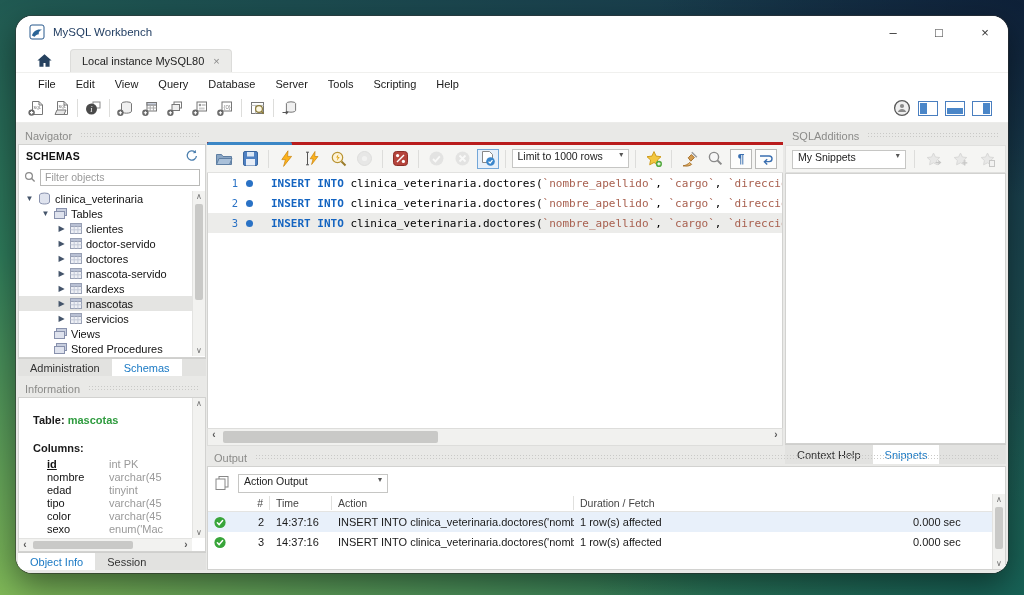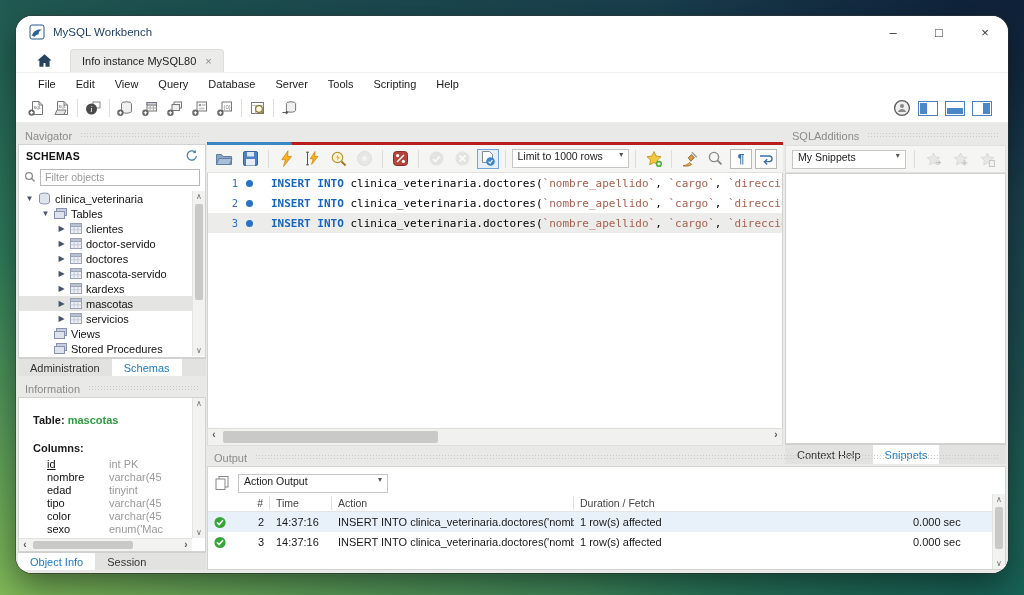--- a/index.html
+++ b/index.html
@@ -75,21 +75,21 @@
   .hthumb{position:absolute; top:2px; bottom:2px; background:#c9c9c7; border-radius:2px;}
   .admin-tabs{position:absolute; left:0; right:0; top:235px; height:18px;}
   .info-hdr{position:absolute; left:0; right:0; top:257px; height:17px;}
   .info-panel{position:absolute; left:0; right:0; top:274px; height:155px;}
   .info-table-line{position:absolute; left:14px; top:16px; font-weight:bold; font-size:11px;}
   .info-table-name{color:#2e9b3e;}
   .info-cols-label{position:absolute; left:14px; top:44px; font-weight:bold;}
   .info-col-row{position:absolute; left:28px; right:16px; height:13px; font-size:11px; display:flex;}
   .col-name{width:62px; color:#111;}
   .col-type{color:#9a9a9a; white-space:nowrap; overflow:hidden;}
-  .pk .col-name{font-weight:normal; text-decoration:underline;}
+  .pk .col-name{font-weight:bold; text-decoration:underline;}
   .info-tabs{position:absolute; left:0; right:0; top:429px; height:18px;}
   
   .center{position:absolute; left:191px; width:576px; top:0; height:323px;}
   .ed-tabbar{position:absolute; left:0; right:0; top:19px; height:17px; background:#b91c1c;}
   .ed-tab{position:absolute; left:0; top:0; height:17px; background:#3b87c6; color:#fff; font-size:10.5px; display:flex; align-items:center; padding:0 9px; gap:8px; border-radius:2px 2px 0 0;}
   .ed-tab .close{color:#cfe0ef; font-size:10px;}
   .ed-toolbar{position:absolute; left:0; right:0; top:22px; height:28px; background:#f5f5f3; border-bottom:1px solid #e2e2e0; display:flex; align-items:center; padding:0 6px; gap:3px;}
   .ed-icon{width:23px; height:22px; display:flex; align-items:center; justify-content:center;}
   .ed-icon.disabled{opacity:.45; filter:grayscale(1);}
   .boxed{border:1px solid #b9b9b7; background:#fdfdfc; width:22px; height:20px; display:flex; align-items:center; justify-content:center;}
@@ -152,21 +152,21 @@
     </div>
   </div>
 
   <div class="tabstrip">
     <span class="home-btn">
       <svg width="17" height="15" viewBox="0 0 17 15">
           <path d="M8.5 1.2L1.4 7.4h2v6.4h4.1V9.9h2v3.9h4.1V7.4h2z" fill="#27425f"></path>
         </svg>
     </span>
     <div class="conn-tab">
-      <span>Info instance MySQL80</span>
+      <span>Local instance MySQL80</span>
       <span class="conn-close">×</span>
     </div>
   </div>
 
   <div class="menubar">
     <span class="menu-item">File</span>
     <span class="menu-item">Edit</span>
     <span class="menu-item">View</span>
     <span class="menu-item">Query</span>
     <span class="menu-item">Database</span>

